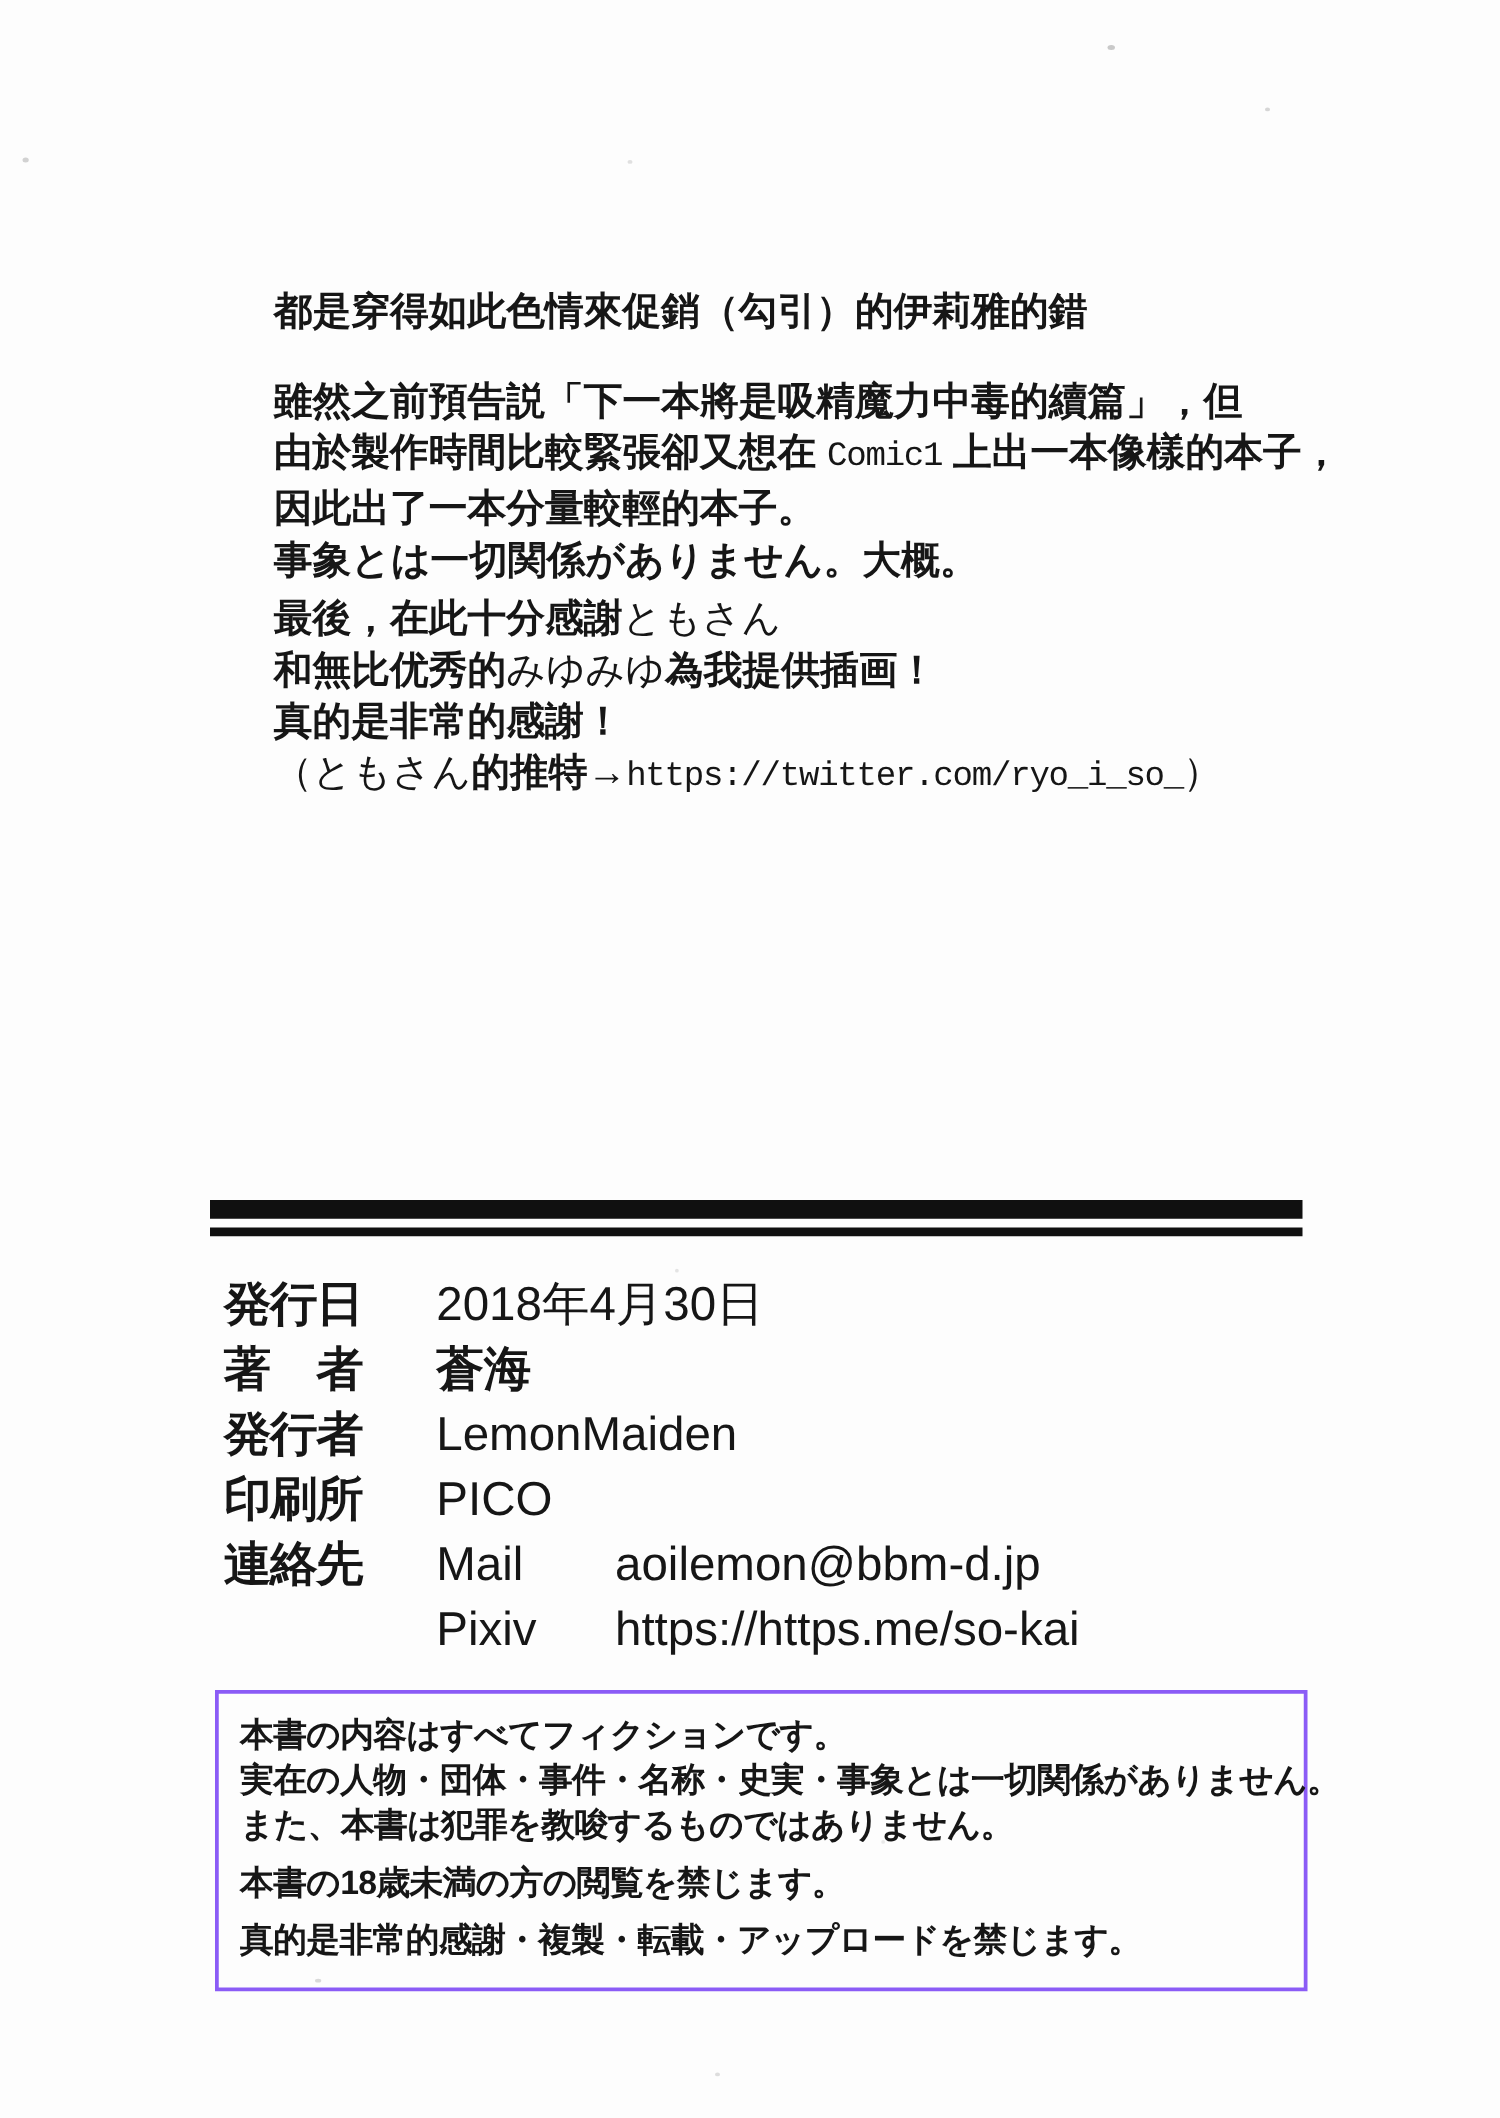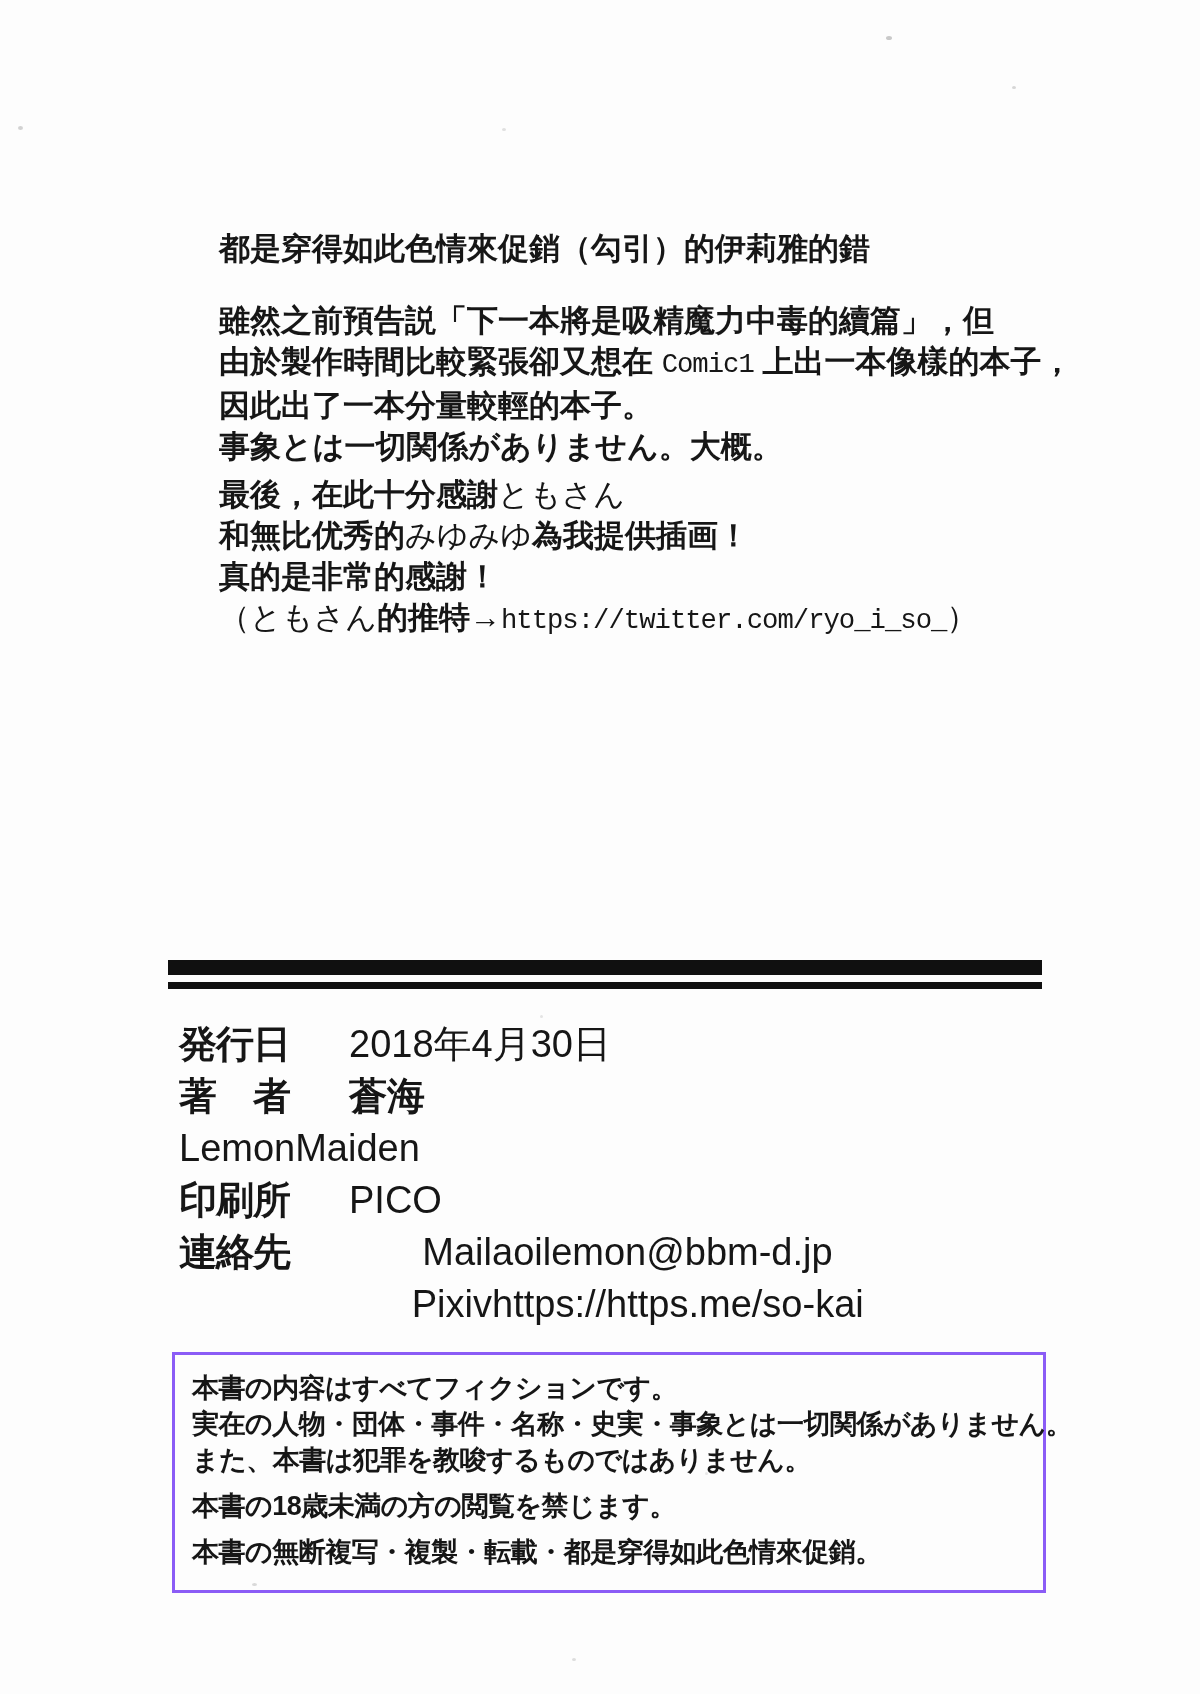--- a/index.html
+++ b/index.html
@@ -31,21 +31,21 @@
     font-size:100px;line-height:1;font-weight:700;letter-spacing:1px;
     white-space:nowrap;
   }
   .rule-thick{position:absolute;left:168px;top:960px;width:874px;height:15px;background:#101010;}
   .rule-thin {position:absolute;left:168px;top:982px;width:874px;height:7px;background:#101010;}
 
   
   .colophon{position:absolute;left:179px;top:1018px;width:900px;}
   .crow{display:flex;align-items:baseline;height:52px;line-height:52px;font-size:38px;white-space:nowrap;}
   .clabel{display:inline-block;width:170px;font-weight:700;letter-spacing:-1px;}
-  .csub{display:inline-block;width:143px;font-weight:400;text-align:right;}
+  .csub{display:inline-block;width:143px;font-weight:400;}
   .cvalue{font-weight:400;}
   .cvalue.cjk{font-weight:700;}
 
   
   .disclaimer-box{
     position:absolute;left:172px;top:1352px;width:874px;height:241px;
     box-sizing:border-box;border:3px solid #8b5cf6;
     padding:15px 16px 0 17px;
   }
   .dline{font-size:27px;line-height:36px;font-weight:700;letter-spacing:-0.5px;white-space:nowrap;}
@@ -91,20 +91,21 @@
   <section class="colophon">
       <div class="crow">
         <span class="clabel">発行日</span>
         <span class="cvalue">2018年4月30日</span>
       </div>
       <div class="crow">
         <span class="clabel">著　者</span>
         <span class="cvalue cjk">蒼海</span>
       </div>
       <div class="crow">
+        <span class="clabel">発行者</span>
         <span class="cvalue">LemonMaiden</span>
       </div>
       <div class="crow">
         <span class="clabel">印刷所</span>
         <span class="cvalue">PICO</span>
       </div>
       <div class="crow">
         <span class="clabel">連絡先</span>
         <span class="csub">Mail</span>
         <span class="cvalue">aoilemon@bbm-d.jp</span>
@@ -114,21 +115,21 @@
         <span class="csub">Pixiv</span>
         <span class="cvalue">https://https.me/so-kai</span>
       </div>
     </section>
 
   <section class="disclaimer-box">
       <div class="dline">本書の内容はすべてフィクションです。</div>
       <div class="dline">実在の人物・団体・事件・名称・史実・事象とは一切関係がありません。</div>
       <div class="dline">また、本書は犯罪を教唆するものではありません。</div>
       <div class="dline gap">本書の18歳未満の方の閲覧を禁じます。</div>
-      <div class="dline gap">本書の無断複写・複製・転載・都是穿得如此色情來促銷。</div>
+      <div class="dline gap">真的是非常的感謝・複製・転載・アップロードを禁じます。</div>
     </section>
 
   <span class="speck s1"></span>
   <span class="speck s2"></span>
   <span class="speck s3"></span>
   <span class="speck s4"></span>
   <span class="speck s5"></span>
   <span class="speck s6"></span>
   <span class="speck s7"></span>
   <span class="speck s8"></span>

